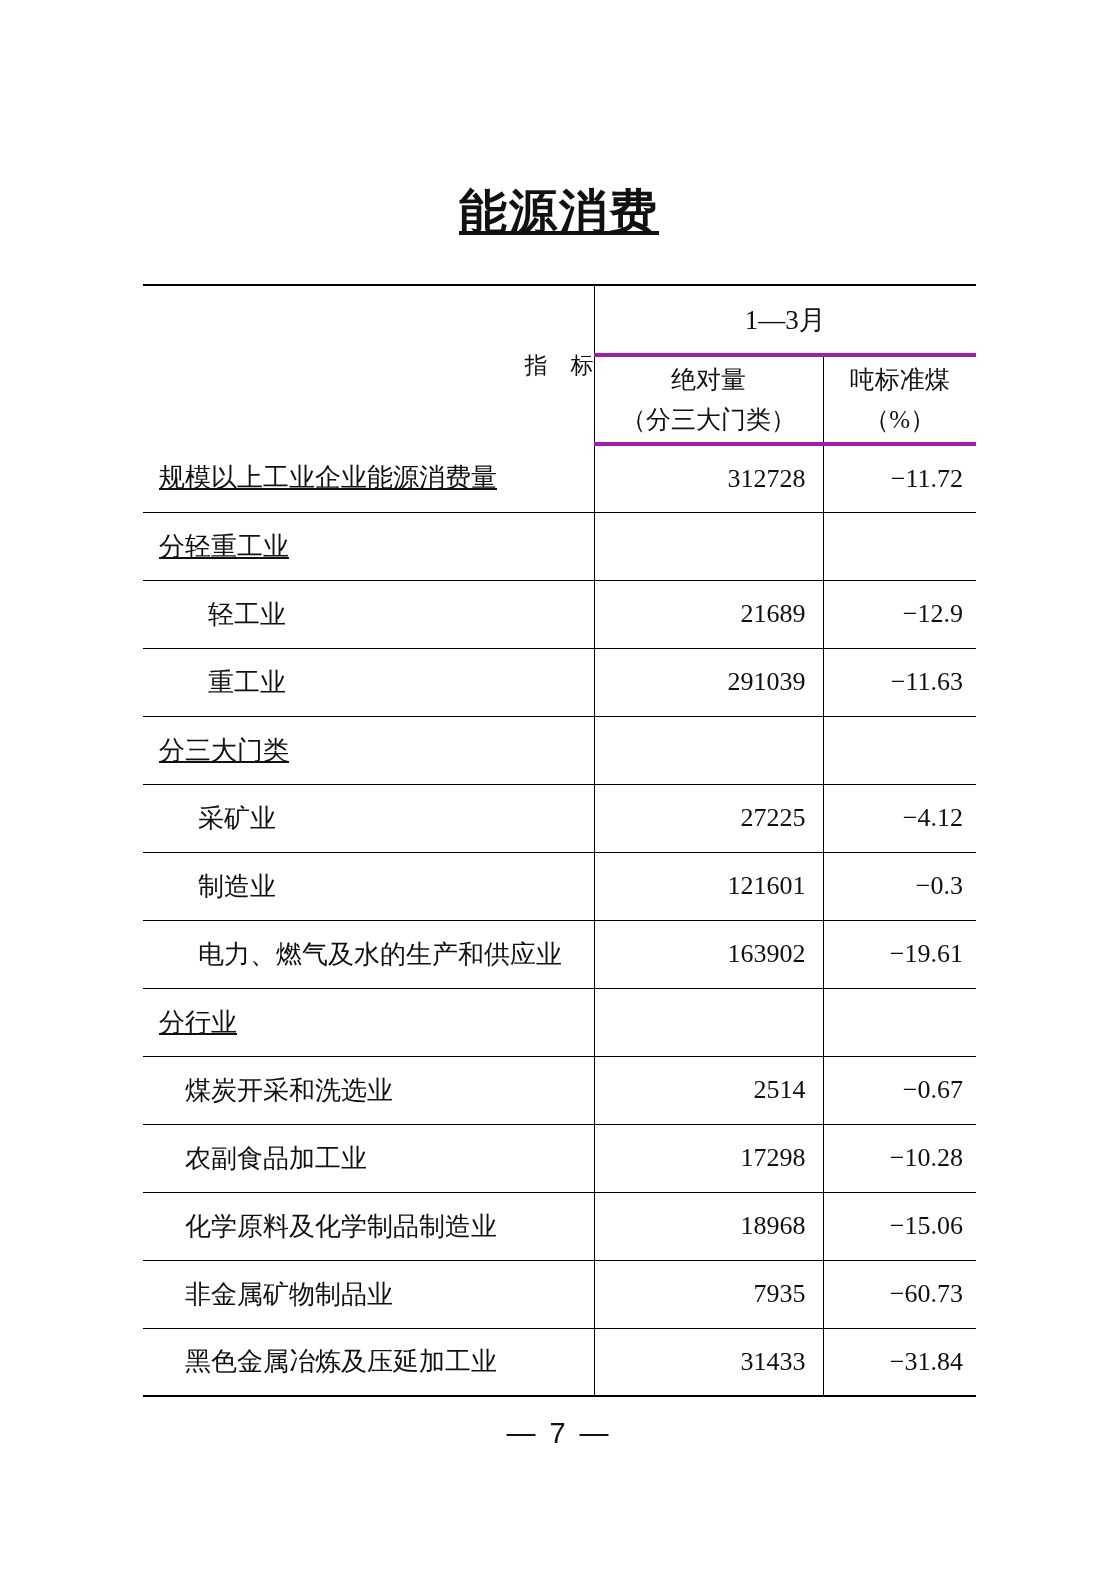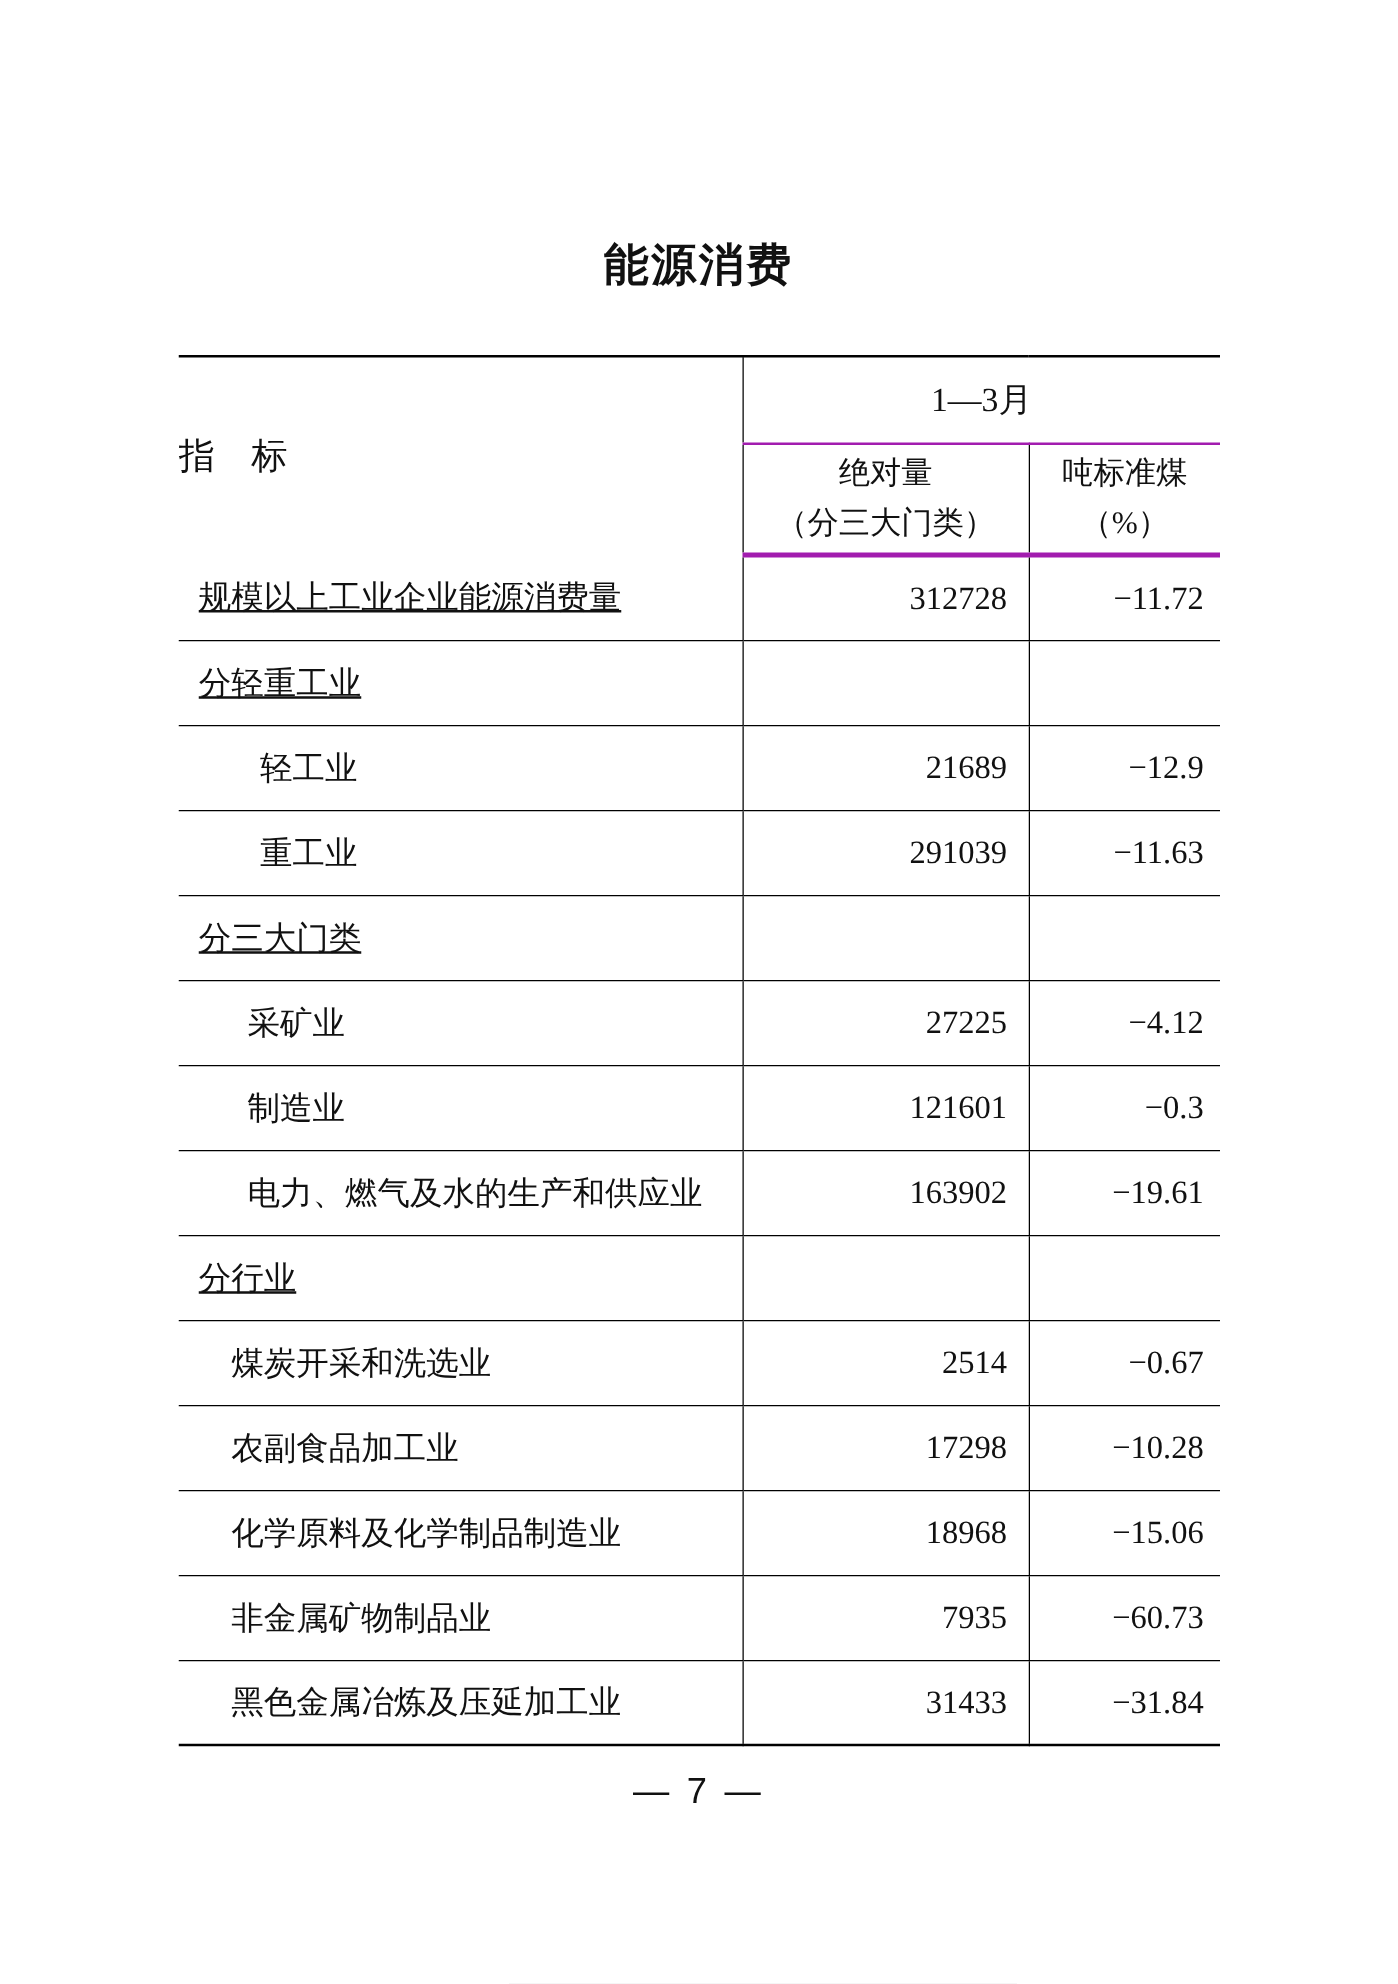--- a/index.html
+++ b/index.html
@@ -14,23 +14,24 @@
     overflow: hidden;
   }
   .doc-title {
     position: absolute;
     top: 192px;
     left: 0;
     width: 100%;
     text-align: center;
     font-family: "Liberation Sans", "DejaVu Sans", sans-serif;
     font-weight: 700;
-    font-size: 36px;
+    font-size: 48px;
     line-height: 40px;
     letter-spacing: 2px;
+    text-decoration: underline;
   }
   .table-wrap {
     position: absolute;
     top: 284px;
     left: 143px;
     width: 833px;
   }
   table.stat-table {
     width: 833px;
     border-collapse: collapse;
@@ -48,28 +49,28 @@
     vertical-align: middle;
     padding: 0;
     overflow: hidden;
     white-space: nowrap;
   }
   tr.hrow-1 { height: 70px; }
   tr.hrow-2 { height: 89px; }
   tbody tr { height: 68px; }
 
   th.h-indicator {
-    text-align: left;
-    font-size: 29px;
+    text-align: right;
+    font-size: 23px;
   }
   th.h-period {
     text-align: center;
     font-size: 27px;
     border-left: 1px solid #000;
-    border-bottom: 2px solid #a21caf;
+    border-bottom: 4px solid #a21caf;
   }
   th.h-abs, th.h-growth {
     text-align: center;
     border-left: 1px solid #000;
     border-bottom: 4px solid #a21caf;
     font-size: 25px;
   }
   .h-line { display: block; line-height: 40px; }
 
   td.c-label {

